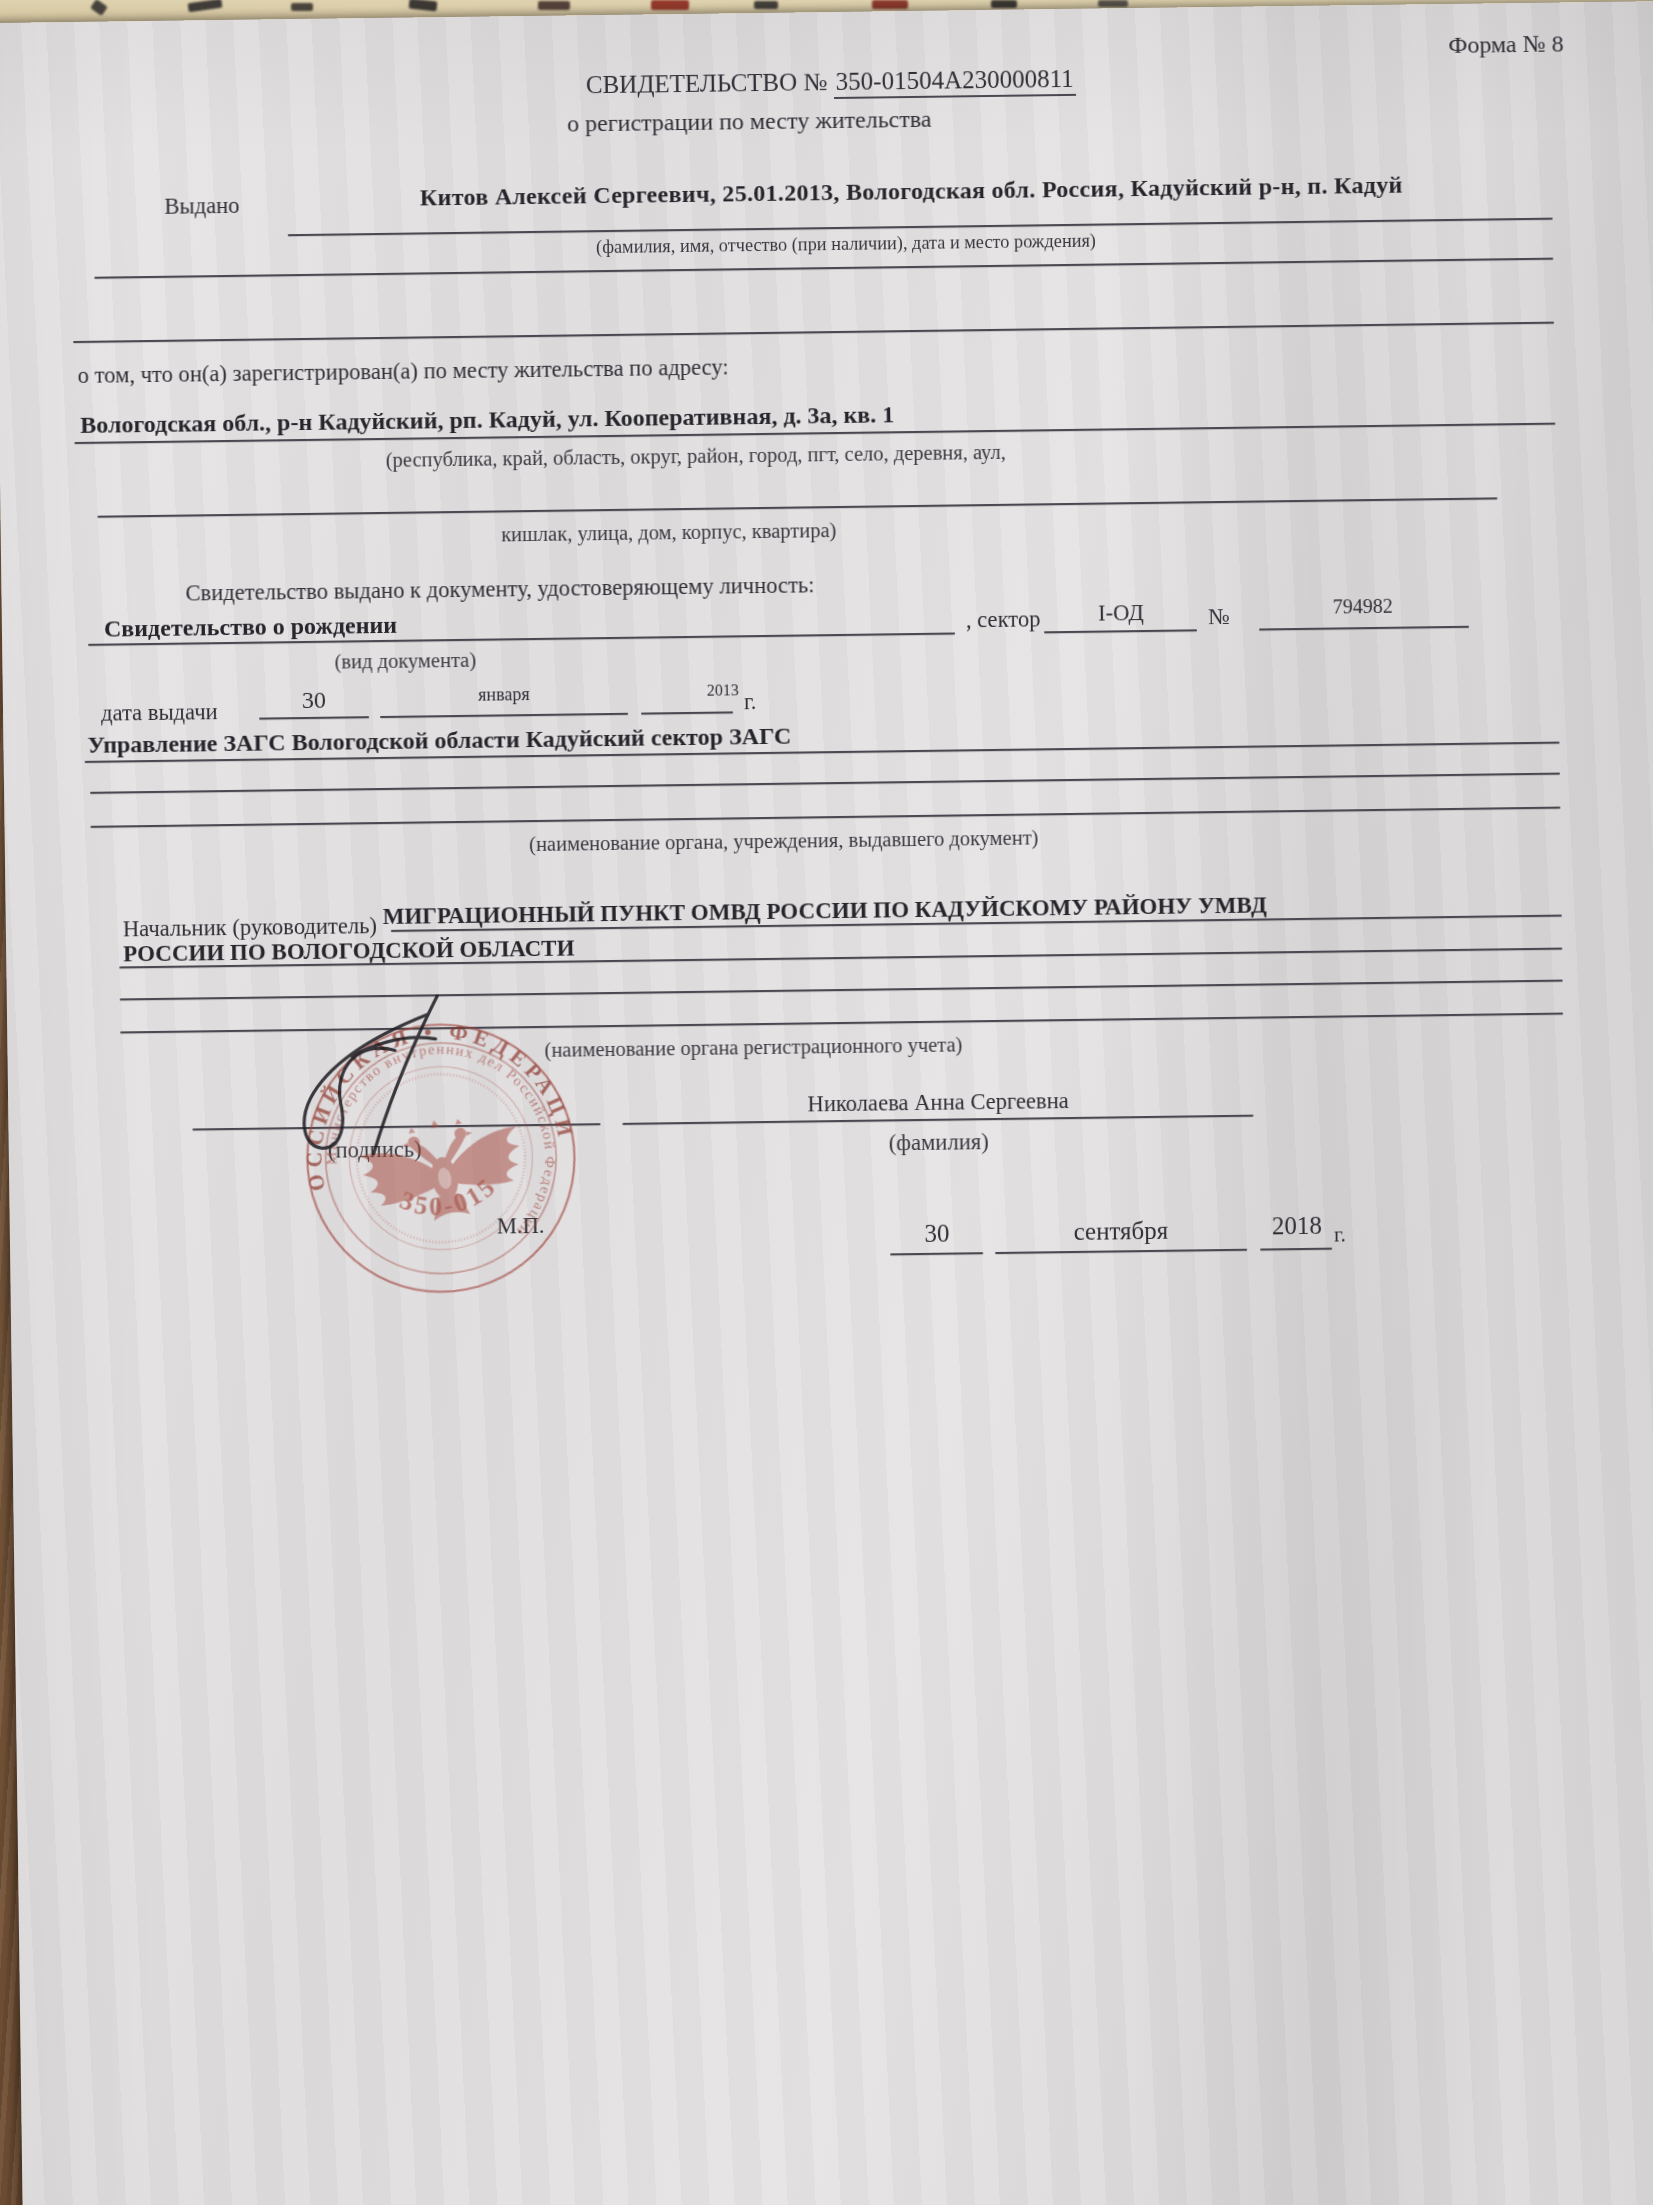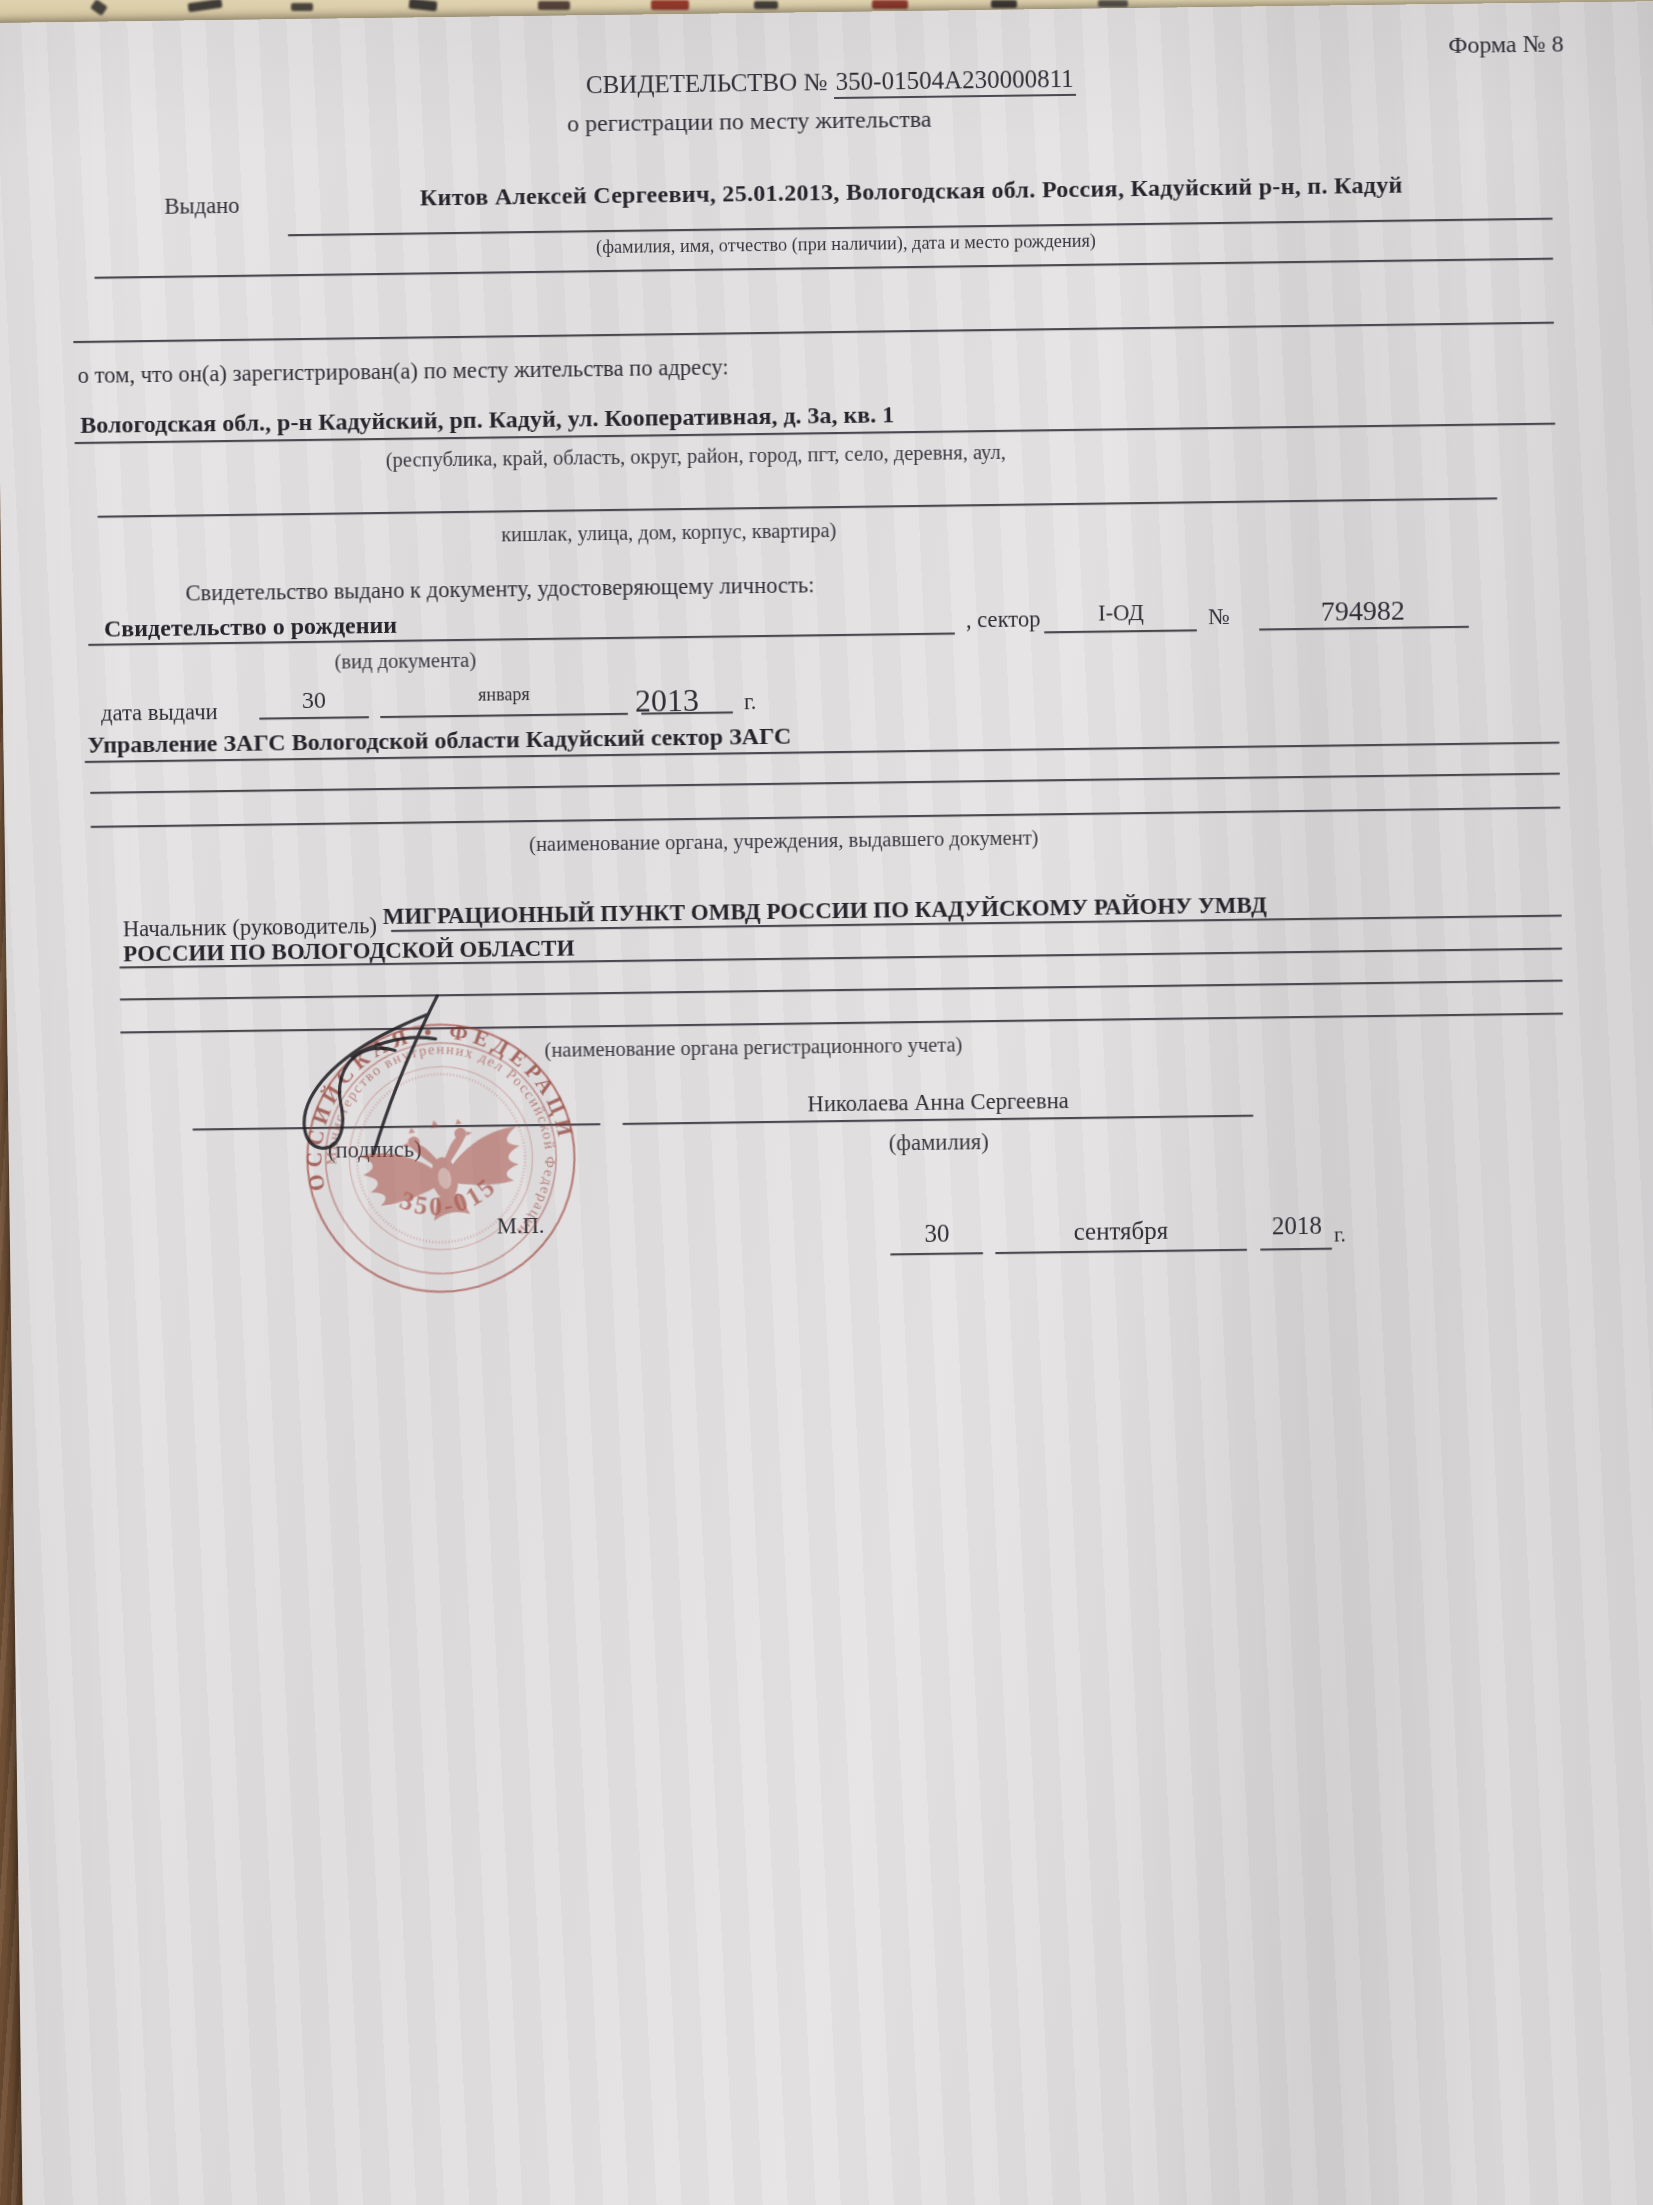--- a/index.html
+++ b/index.html
@@ -91,30 +91,30 @@
 
     <div class="t" style="left:184px;top:560px;font-size:22.6px;">Свидетельство выдано к документу, удостоверяющему личность:</div>
 
     <div class="line" style="left:86px;top:622px;width:867px;"></div>
     <div class="t b" style="left:102px;top:594px;font-size:24px;">Свидетельство о рождении</div>
     <div class="t" style="left:964px;top:597px;font-size:22.6px;">, сектор</div>
     <div class="line" style="left:1042px;top:622px;width:153px;"></div>
     <div class="t c" style="left:1119px;top:592px;font-size:22.6px;">I-ОД</div>
     <div class="t" style="left:1206px;top:597px;font-size:22.6px;">№</div>
     <div class="line" style="left:1257px;top:622px;width:210px;"></div>
-    <div class="t c" style="left:1361px;top:590px;font-size:28px;">794982</div>
+    <div class="t c" style="left:1361px;top:590px;font-size:20px;">794982</div>
     <div class="t c cap" style="left:403px;top:632px;">(вид документа)</div>
 
     <div class="t" style="left:98px;top:679px;font-size:22.6px;">дата выдачи</div>
     <div class="line" style="left:256px;top:698px;width:110px;"></div>
     <div class="t c" style="left:311px;top:668px;font-size:24px;">30</div>
     <div class="line" style="left:377px;top:698px;width:248px;"></div>
     <div class="t c" style="left:501px;top:668px;font-size:18px;">января</div>
     <div class="line" style="left:638px;top:698px;width:92px;"></div>
-    <div class="t c" style="left:664px;top:668px;font-size:32px;">2013</div>
+    <div class="t c" style="left:720px;top:668px;font-size:16px;">2013</div>
     <div class="t" style="left:741px;top:676px;font-size:22.6px;">г.</div>
 
     <div class="line" style="left:81px;top:739px;width:1475px;"></div>
     <div class="t b" style="left:84px;top:710px;font-size:24px;">Управление ЗАГС Вологодской области Кадуйский сектор ЗАГС</div>
     <div class="line" style="left:86px;top:770px;width:1470px;"></div>
     <div class="line" style="left:86px;top:804px;width:1470px;"></div>
     <div class="t c cap" style="left:779px;top:817px;">(наименование органа, учреждения, выдавшего документ)</div>
 
     <div class="t" style="left:117px;top:895px;font-size:22.6px;">Начальник (руководитель)</div>
     <div class="line" style="left:385px;top:912px;width:1171px;"></div>

